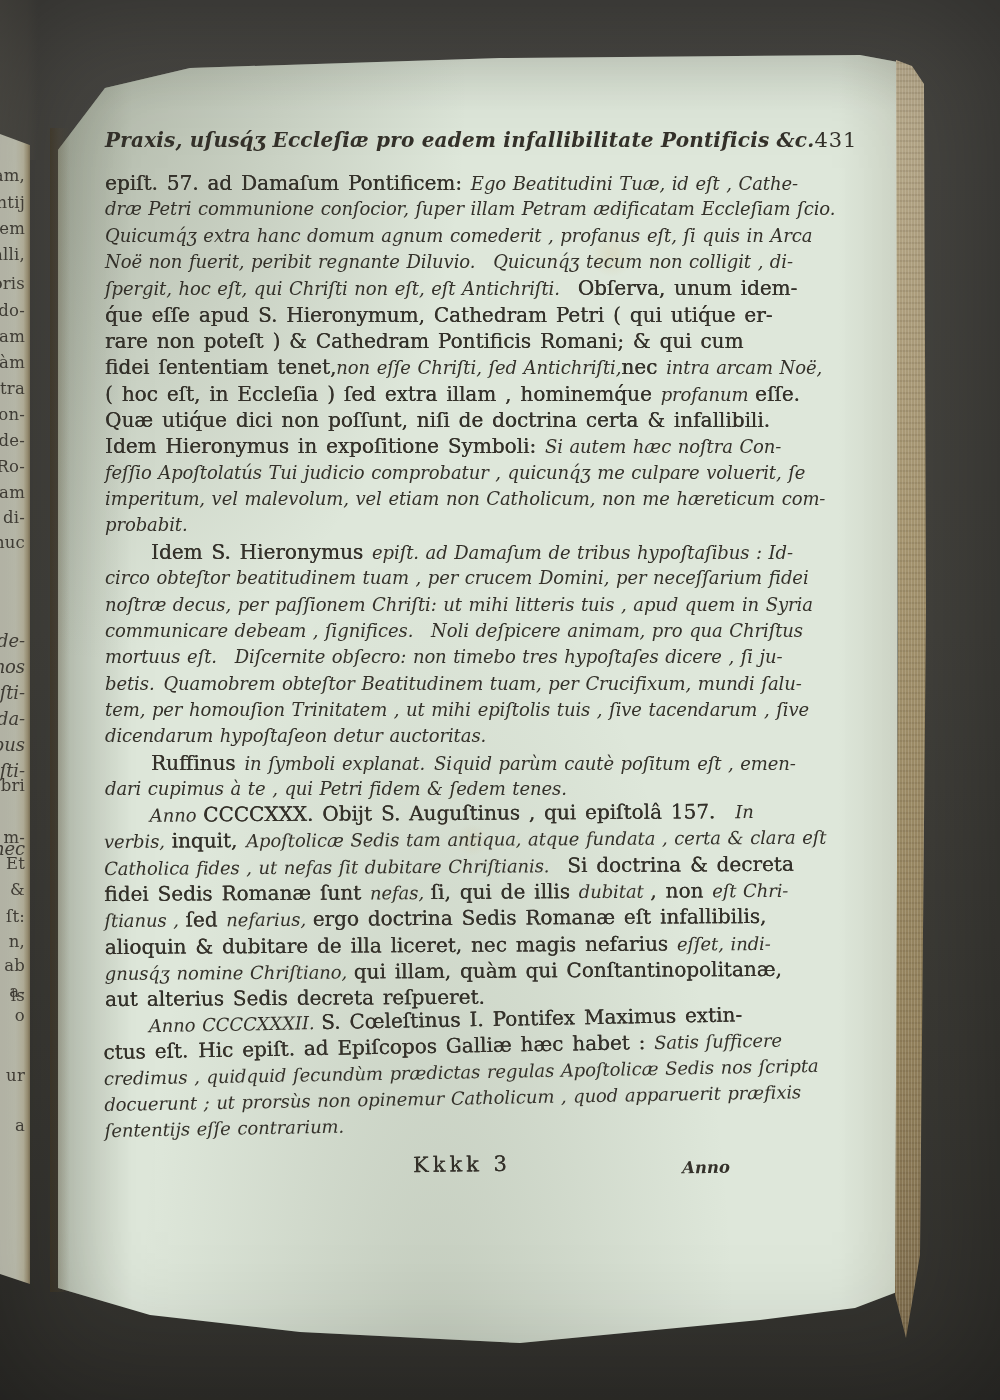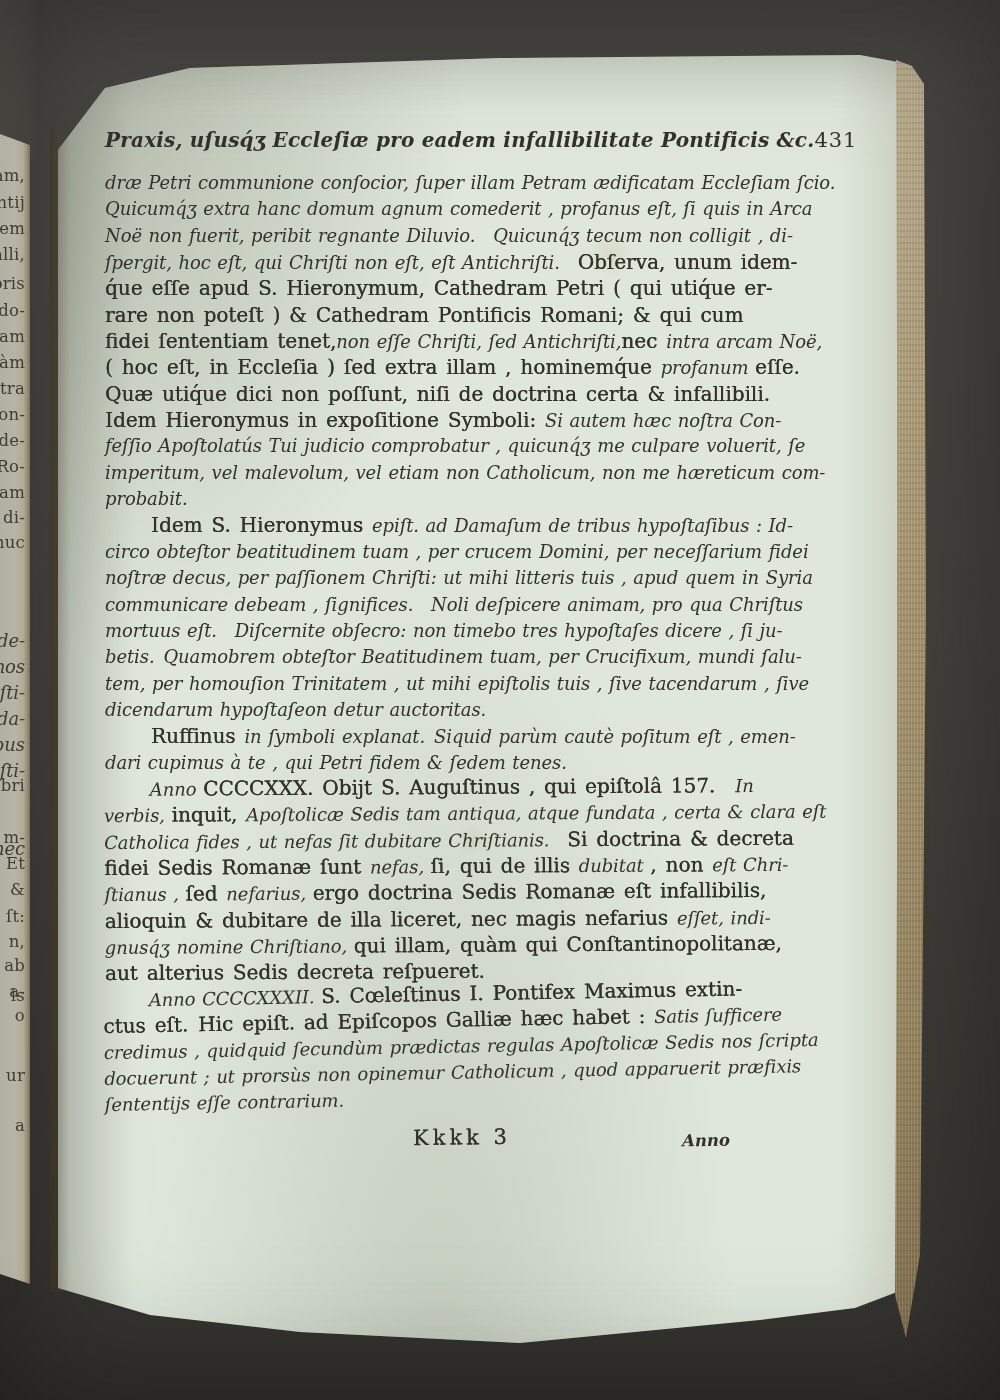--- a/index.html
+++ b/index.html
@@ -130,20 +130,21 @@
 
   <div class="fore-edge"></div>
 
   <div class="textcol">
     <div class="header">
       <span class="htitle">Praxis, uſusq́ʒ Eccleſiæ pro eadem infallibilitate Pontificis &amp;c.</span>
       <span class="pagenum">431</span>
     </div>
     <div id="body-text">
         <div class="para">
+          <div class="line"><span class="rm">epiſt. 57. ad Damaſum Pontificem: </span><span class="it">Ego Beatitudini Tuæ, id eſt , Cathe-</span></div>
           <div class="line"><span class="it">dræ Petri communione conſocior, ſuper illam Petram ædificatam Eccleſiam ſcio.</span></div>
           <div class="line"><span class="it">Quicumq́ʒ extra hanc domum agnum comederit , profanus eſt, ſi quis in Arca</span></div>
           <div class="line"><span class="it">Noë non fuerit, peribit regnante Diluvio.  Quicunq́ʒ tecum non colligit , di-</span></div>
           <div class="line"><span class="it">ſpergit, hoc eſt, qui Chriſti non eſt, eſt Antichriſti.  </span><span class="rm">Obſerva, unum idem-</span></div>
           <div class="line"><span class="rm">q́ue eſſe apud S. Hieronymum, Cathedram Petri ( qui utiq́ue er-</span></div>
           <div class="line"><span class="rm">rare non poteſt ) &amp; Cathedram Pontificis Romani; &amp; qui cum</span></div>
           <div class="line"><span class="rm">fidei ſententiam tenet,</span><span class="it">non eſſe Chriſti, ſed Antichriſti,</span><span class="rm">nec </span><span class="it">intra arcam Noë,</span></div>
           <div class="line"><span class="rm">( hoc eſt, in Eccleſia ) ſed extra illam , hominemq́ue </span><span class="it">profanum </span><span class="rm">eſſe.</span></div>
           <div class="line"><span class="rm">Quæ utiq́ue dici non poſſunt, niſi de doctrina certa &amp; infallibili.</span></div>
           <div class="line"><span class="rm">Idem Hieronymus in expoſitione Symboli: </span><span class="it">Si autem hæc noſtra Con-</span></div>

